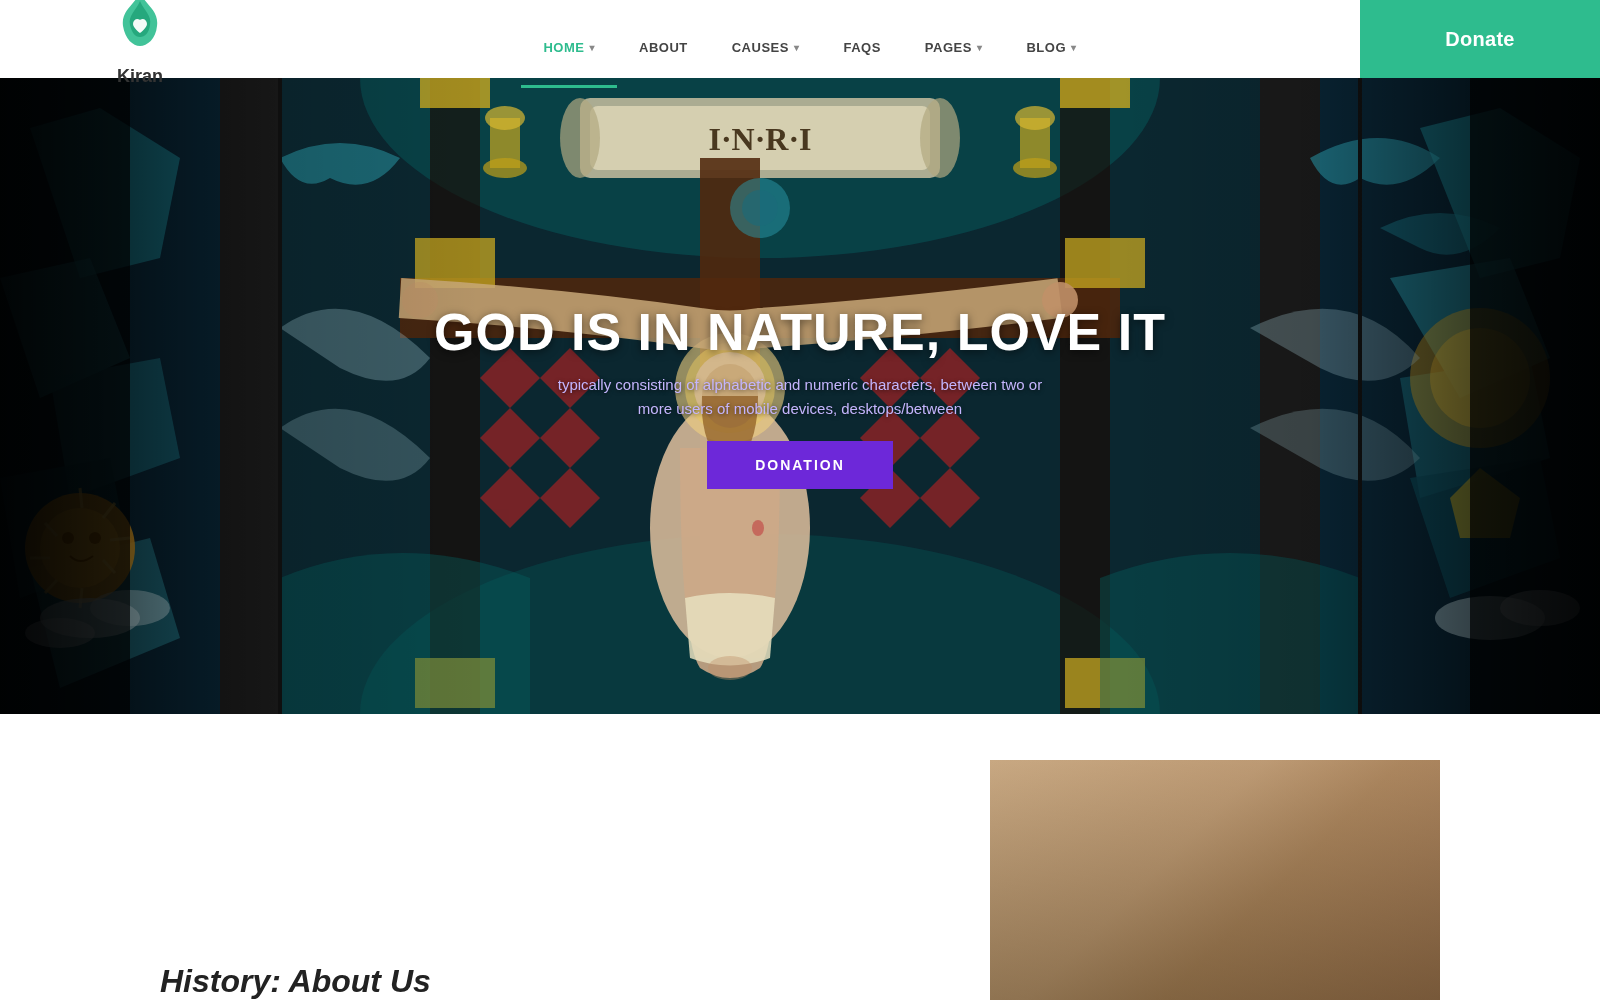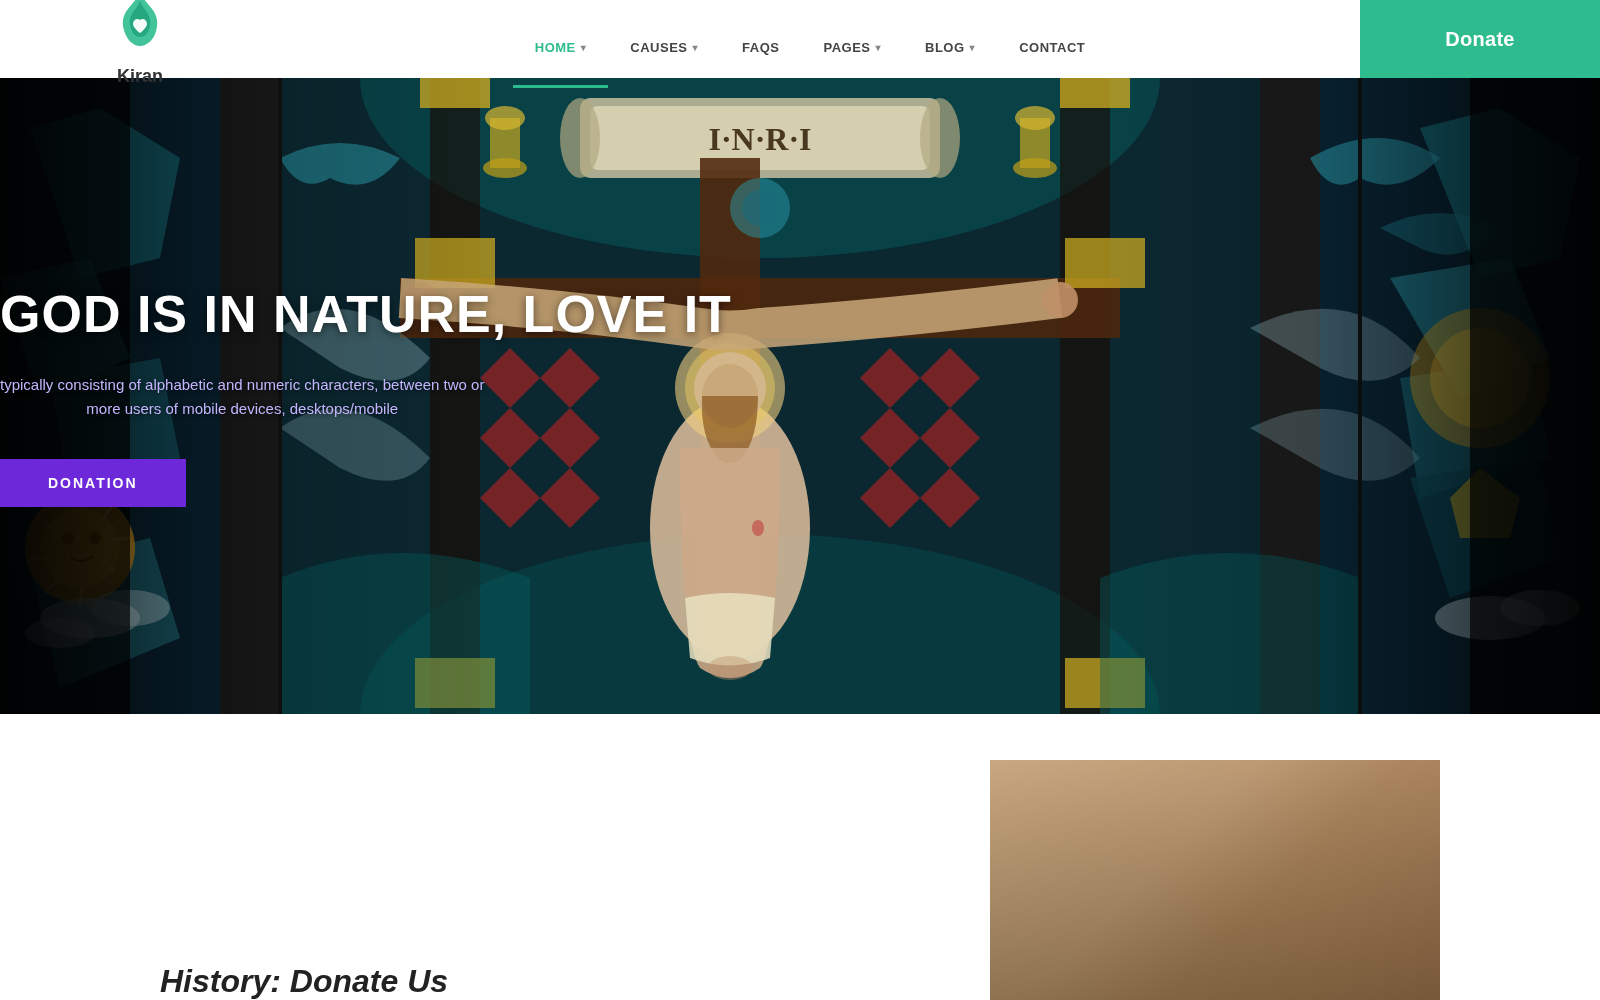--- a/index.html
+++ b/index.html
@@ -128,23 +128,23 @@
       width: 100%;
       height: 100%;
     }
 
     .hero-content {
       position: absolute;
       inset: 0;
       z-index: 3;
       display: flex;
       flex-direction: column;
-      align-items: flex-start;
+      align-items: center;
       justify-content: center;
-      gap: 28px;
+      gap: 10px;
     }
     .hero-title {
       font-size: 52px;
       font-weight: 800;
       color: #fff;
       text-align: center;
       letter-spacing: 1px;
       text-shadow: 0 2px 8px rgba(0,0,0,0.5);
       line-height: 1.15;
     }
@@ -221,36 +221,36 @@
       <span class="logo-text">Kiran</span>
     </div>
   </div>
 
   <nav>
     <div class="nav-item active">
       <span>HOME</span>
       <span class="chevron">▾</span>
     </div>
     <div class="nav-item">
+      <span>ABOUT</span>
+    </div>
+    <div class="nav-item">
       <span>CAUSES</span>
       <span class="chevron">▾</span>
     </div>
     <div class="nav-item">
       <span>FAQS</span>
     </div>
     <div class="nav-item">
       <span>PAGES</span>
       <span class="chevron">▾</span>
     </div>
     <div class="nav-item">
       <span>BLOG</span>
       <span class="chevron">▾</span>
-    </div>
-    <div class="nav-item">
-      <span>CONTACT</span>
     </div>
   </nav>
 
   <div class="donate-btn">
     <span>Donate</span>
   </div>
 </header>
 
 <section class="hero">
   <div class="hero-image">
@@ -407,24 +407,24 @@
 
       <rect x="0" y="0" width="130" height="636" fill="#000" opacity="0.7"></rect>
       <rect x="1470" y="0" width="130" height="636" fill="#000" opacity="0.7"></rect>
     </svg>
   </div>
   <div class="hero-bg"></div>
   <div class="hero-content">
     <h1 class="hero-title">GOD IS IN NATURE, LOVE IT</h1>
     <p class="hero-subtitle">
       <span>typically consisting of alphabetic and numeric characters, between two or</span><br>
-      <span>more users of mobile devices, desktops/mobile</span>
+      <span>more users of mobile devices, desktops/between</span>
     </p>
     <button class="hero-cta">DONATION</button>
   </div>
 </section>
 
 <section class="below-hero">
   <div class="history-section">
-    <h2 class="history-title">History: Donate Us</h2>
+    <h2 class="history-title">History: About Us</h2>
   </div>
   <div class="photo-section"></div>
 </section>
 
 </body></html>

